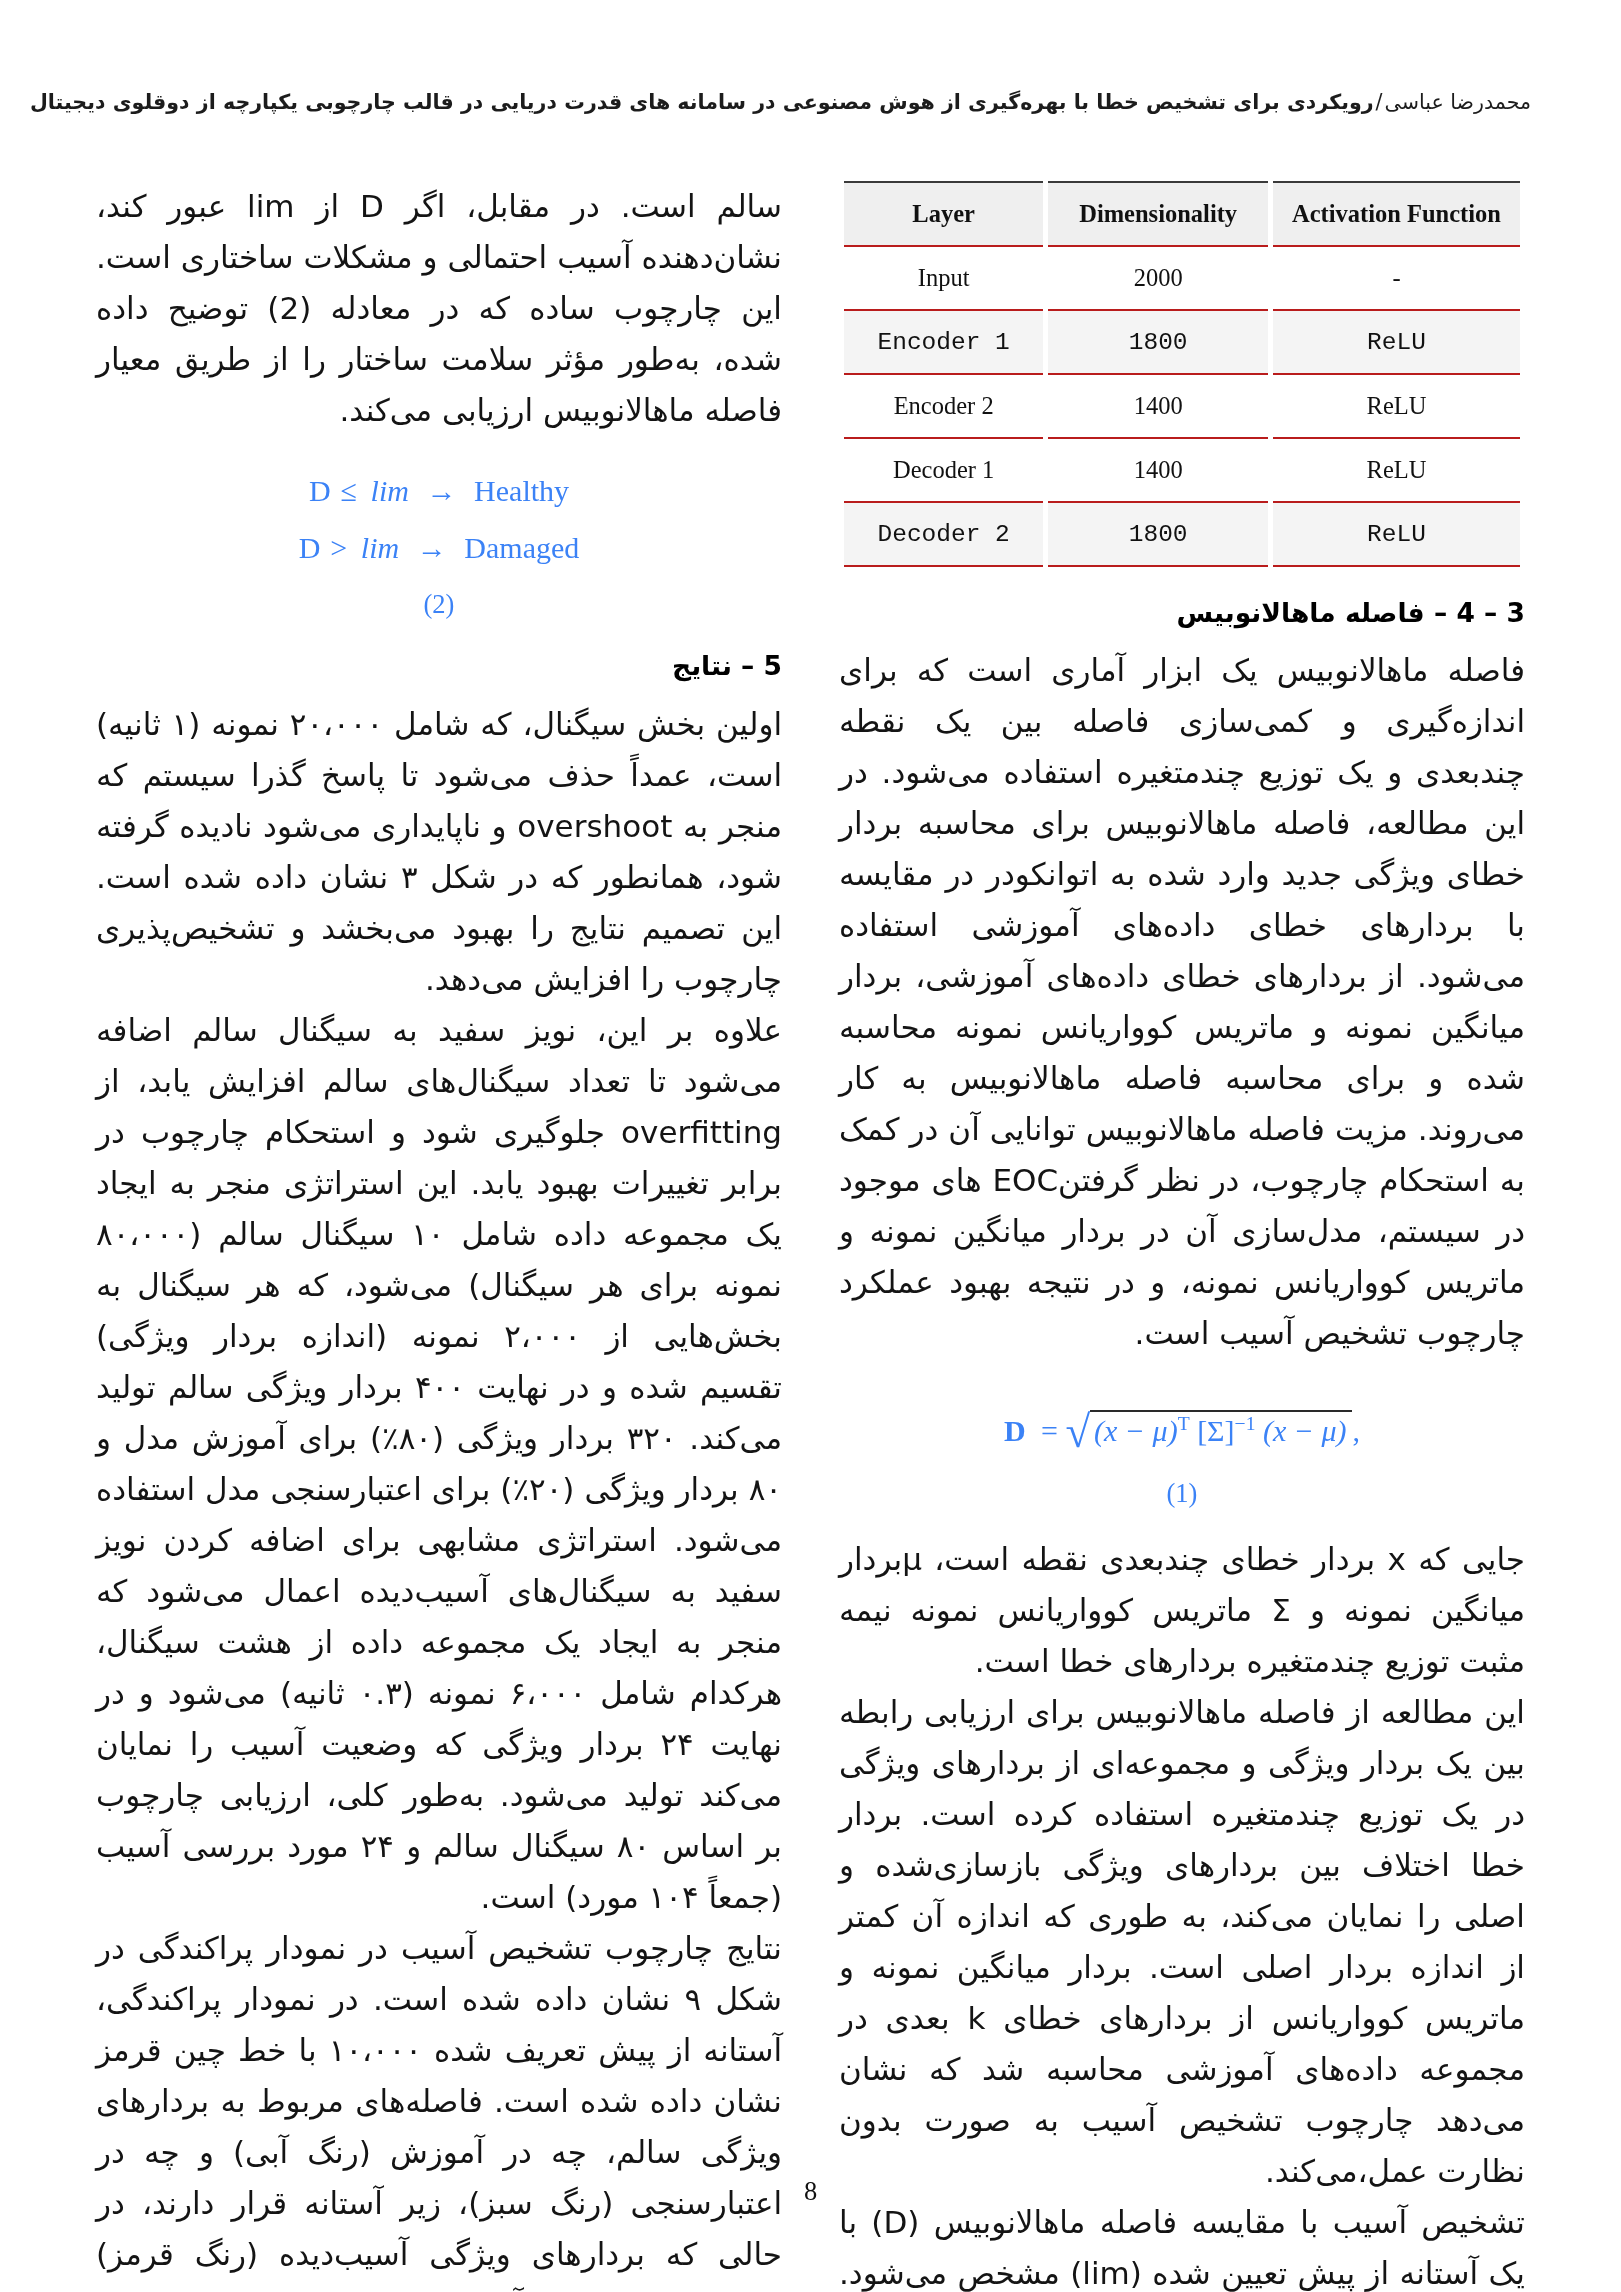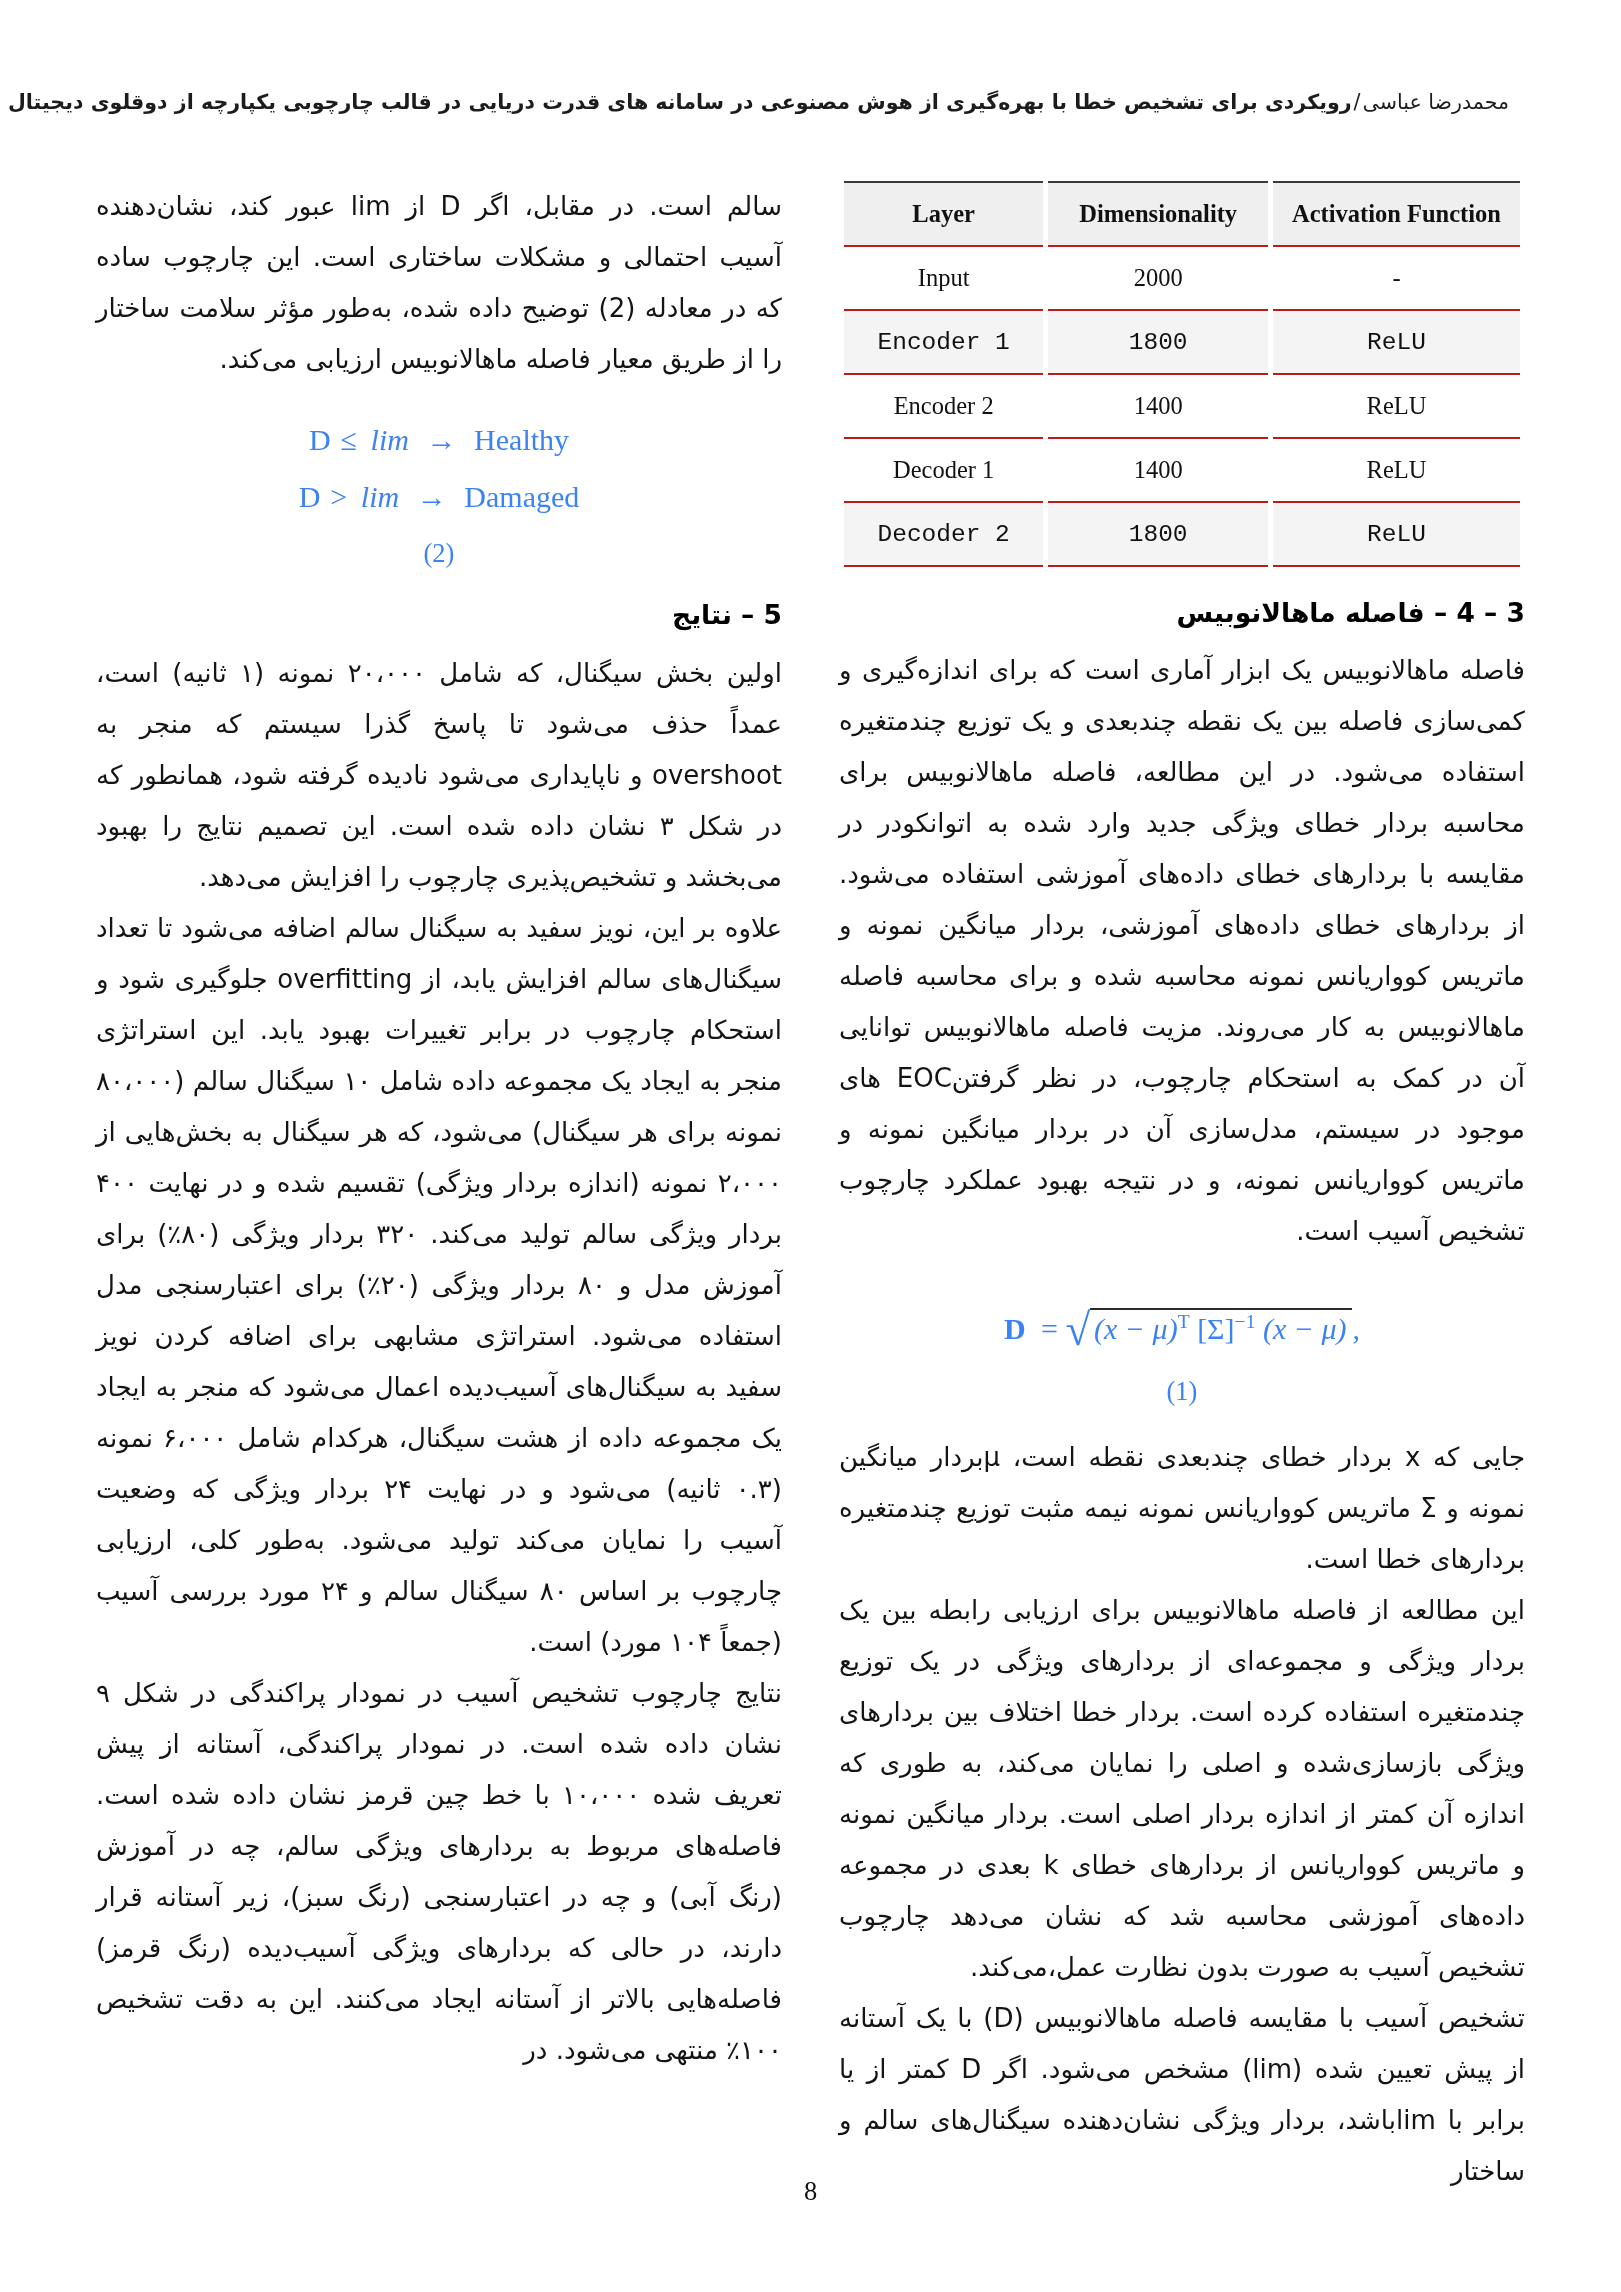--- a/index.html
+++ b/index.html
@@ -12,21 +12,21 @@
     color: #111111;
     overflow: hidden;
   }
   .page { position: absolute; inset: 0; }
 
   
   .running-head {
     position: absolute;
     top: 90px;
     left: 98px;
-    right: 112px;
+    right: 90px;
     text-align: center;
     direction: rtl;
     font-size: 20.6px;
     color: #1c1c1c;
     white-space: nowrap;
   }
   .running-head .author { font-weight: normal; }
   .running-head .sep { font-weight: normal; padding: 0 2px; }
   .running-head .title { font-weight: bold; }
 
@@ -36,21 +36,21 @@
     top: 181px;
     left: 96px;
     right: 96px;
     direction: rtl;            
     display: flex;
     gap: 57px;
   }
   .col { width: 686px; direction: rtl; }
 
   p.body-text {
-    font-size: 26px;
+    font-size: 31px;
     line-height: 51px;
     text-align: justify;
     color: #141414;
   }
   h3.section-heading {
     font-size: 26.5px;
     line-height: 47px;
     font-weight: bold;
     color: #000;
     margin: 21.6px 0 9.8px 0;

